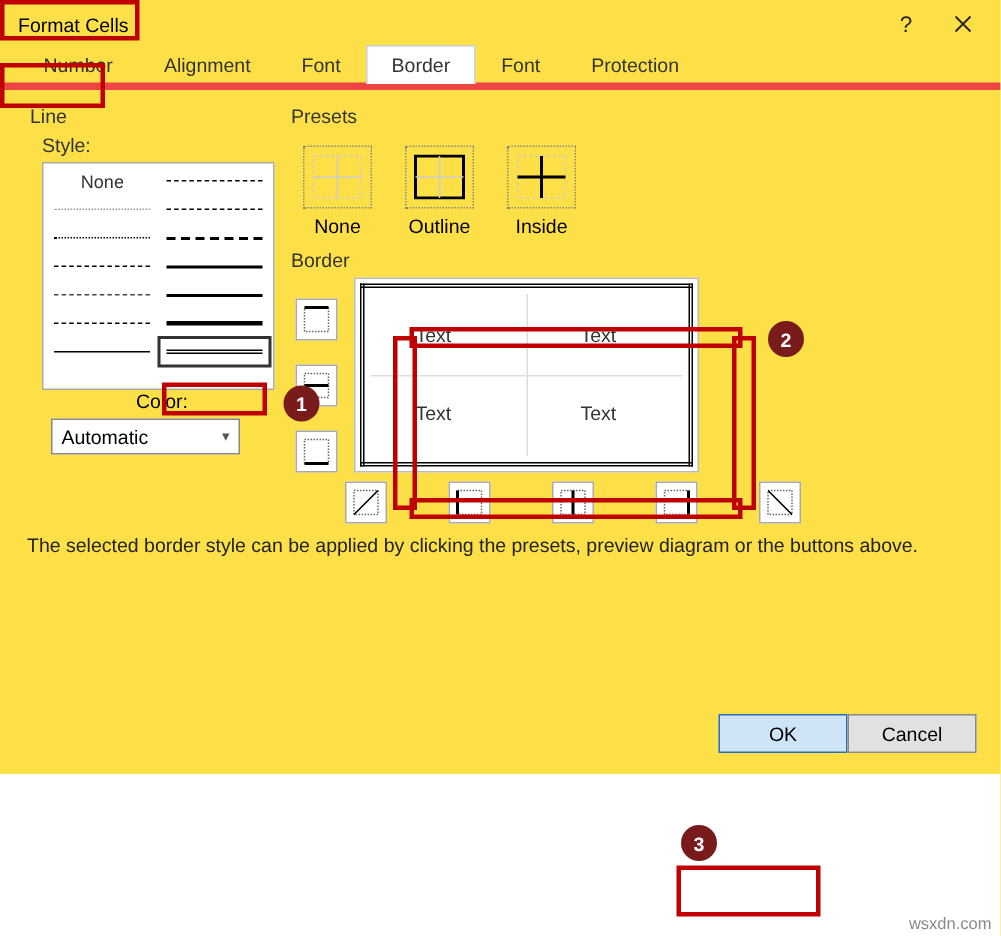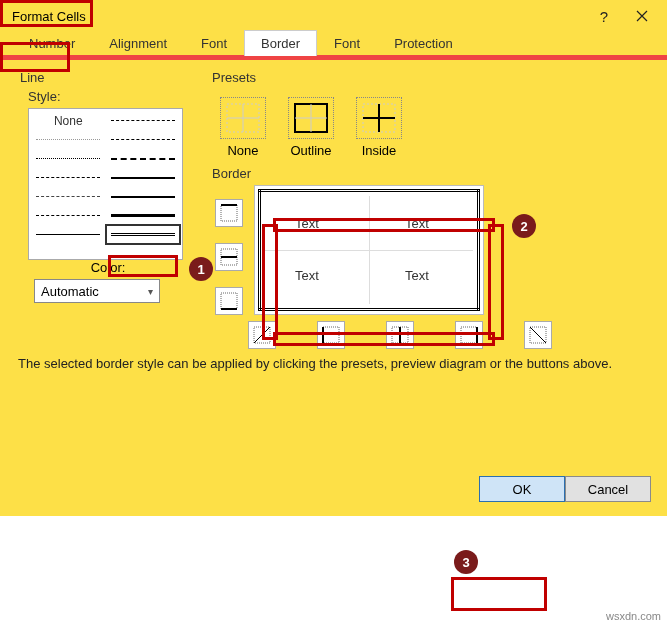--- a/index.html
+++ b/index.html
@@ -11,21 +11,21 @@
 .titlebar .spacer { flex: 1; }
 .tb-btn { width: 38px; height: 28px; display: flex; align-items: center; justify-content: center; font-size: 14px; color: #222; }
 .tb-btn.help { font-size: 15px; }
 .tb-btn.close svg { width: 12px; height: 12px; stroke: #222; stroke-width: 1.2; }
 
 .tabs { display: flex; border-bottom: 5px solid #ef4444; padding-left: 12px; height: 28px; align-items: flex-end; font-size: 13px; }
 .tab { padding: 5px 16px; color: #333; cursor: pointer; border: 1px solid transparent; border-bottom: none; position: relative; top: 1px; }
 .tab.active { border-color: #ccc; background: #fff; }
 
 .content { flex: 1; padding: 10px 18px 8px 18px; display: flex; flex-direction: column; }
-.upper { display: flex; gap: 22px; }
+.upper { display: flex; gap: 4px; }
 .line-col { width: 170px; }
 .preset-col { flex: 1; }
 
 .section-label { font-size: 13px; color: #333; margin: 0 0 4px 2px; }
 .sub-label { font-size: 13px; color: #333; margin: 2px 0 4px 10px; }
 
 .style-grid { border: 1px solid #aaa; background: #fff; width: 155px; height: 152px; display: grid; grid-template-columns: 1fr 1fr; grid-auto-rows: 19px; padding: 2px; margin-left: 10px; }
 .style-cell { display: flex; align-items: center; justify-content: center; font-size: 12px; color: #333; padding: 0 3px; }
 .style-cell span.sw { width: 64px; height: 0; display: block; }
 .sw.solid1   { border-top: 1px solid #000; }

